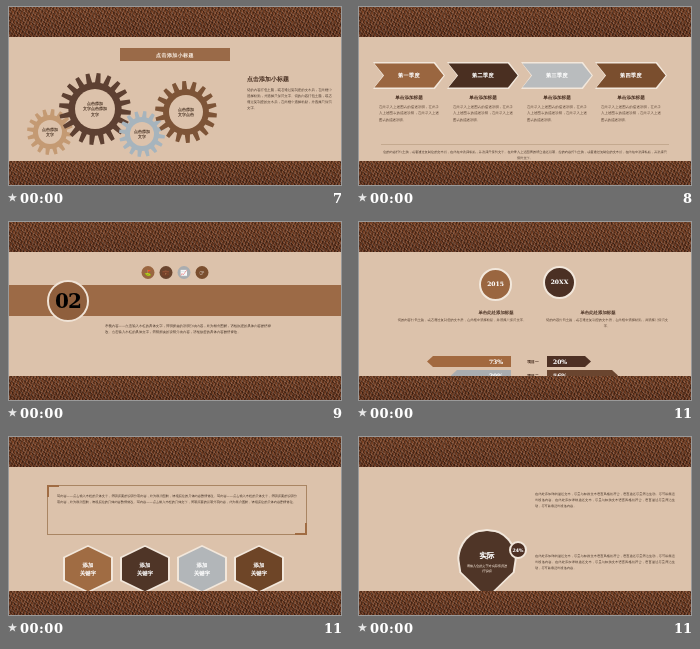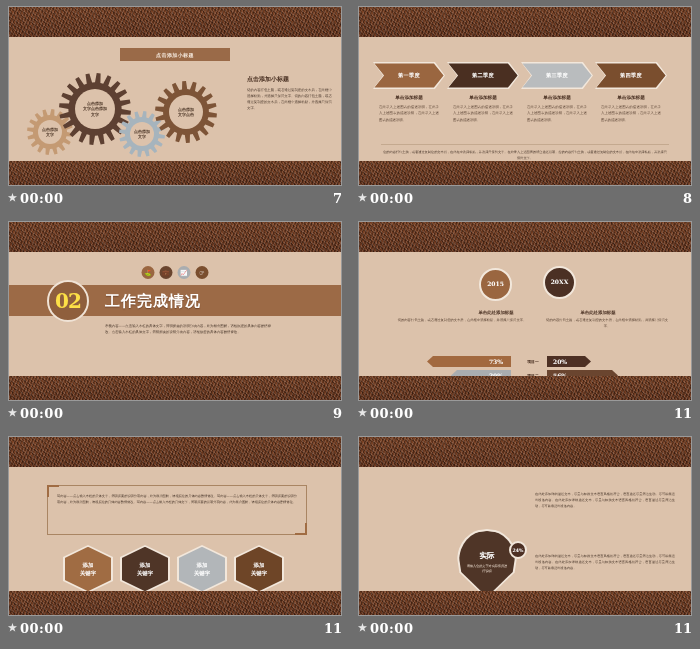--- a/index.html
+++ b/index.html
@@ -90,21 +90,21 @@
   .s9-icons .ic{
     width:13px;height:13px;border-radius:50%;
     display:flex;align-items:center;justify-content:center;
     color:#fff;font-size:6px;line-height:1;
   }
   .s9-band{position:absolute;left:0;right:0;top:33px;height:31px;background:#9c6a46;}
   .s9-num{
     position:absolute;left:38px;top:28px;width:42px;height:42px;border-radius:50%;
     border:2px solid #f0e3d6;background:#8f5f3d;
     display:flex;align-items:center;justify-content:center;
-    color:#fde047;font-size:20px;font-weight:bold;font-family:"DejaVu Serif","Liberation Serif",serif;
+    color:#000000;font-size:20px;font-weight:bold;font-family:"DejaVu Serif","Liberation Serif",serif;
     letter-spacing:-1px;
   }
   .s9-title{
     position:absolute;left:96px;top:40px;color:#ffffff;font-size:15px;font-weight:bold;letter-spacing:1px;
     text-shadow:0 1px 1px rgba(80,40,20,.5);
   }
   .s9-body{position:absolute;left:96px;top:72px;width:168px;}
 
   
   .s10-circ{position:absolute;width:33px;height:33px;border-radius:50%;border:2px solid #f2e7db;
@@ -273,21 +273,20 @@
     <div class="leather top"></div>
     <div class="body">
       <div class="s9-icons">
             <div class="ic" style="background:#9a6640;">⛳</div>
             <div class="ic" style="background:#6a452f;">💼</div>
             <div class="ic" style="background:#a9adb0;">📈</div>
             <div class="ic" style="background:#7a4e2e;">☞</div>
           </div>
       <div class="s9-band"></div>
       <div class="s9-num">02</div>
-      <div class="s9-title">工作完成情况</div>
       <div class="s9-body micro">承载内容——点击输入本栏的具体文字，简明扼要的说明分项内容，此为概念图解，请根据您的具体内容酌情修改。点击输入本栏的具体文字，简明扼要的说明分项内容，请根据您的具体内容酌情修改。</div>
     </div>
     <div class="leather bot"></div>
   </div>
       <div class="footer">
     <div class="ftleft">
       <span class="star">★</span>
       <span class="time">00:00</span>
     </div>
     <div class="pg">9</div>

